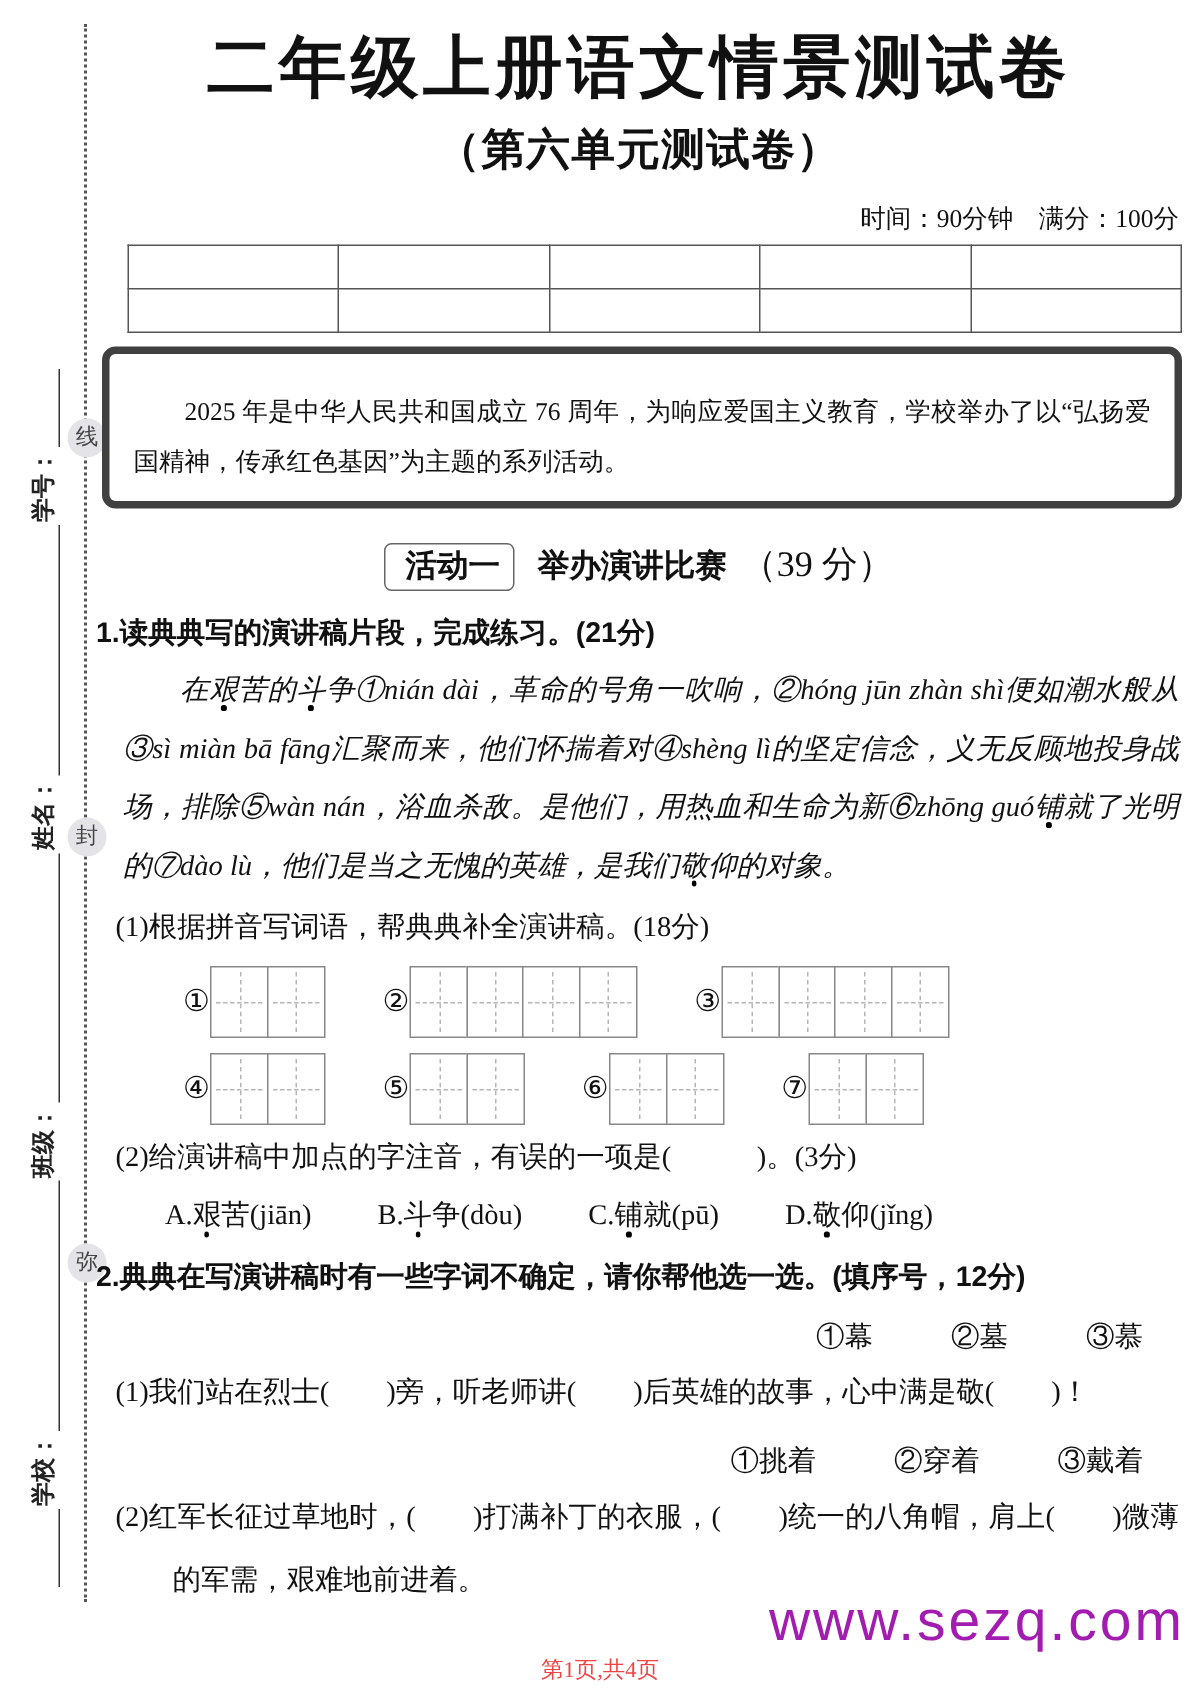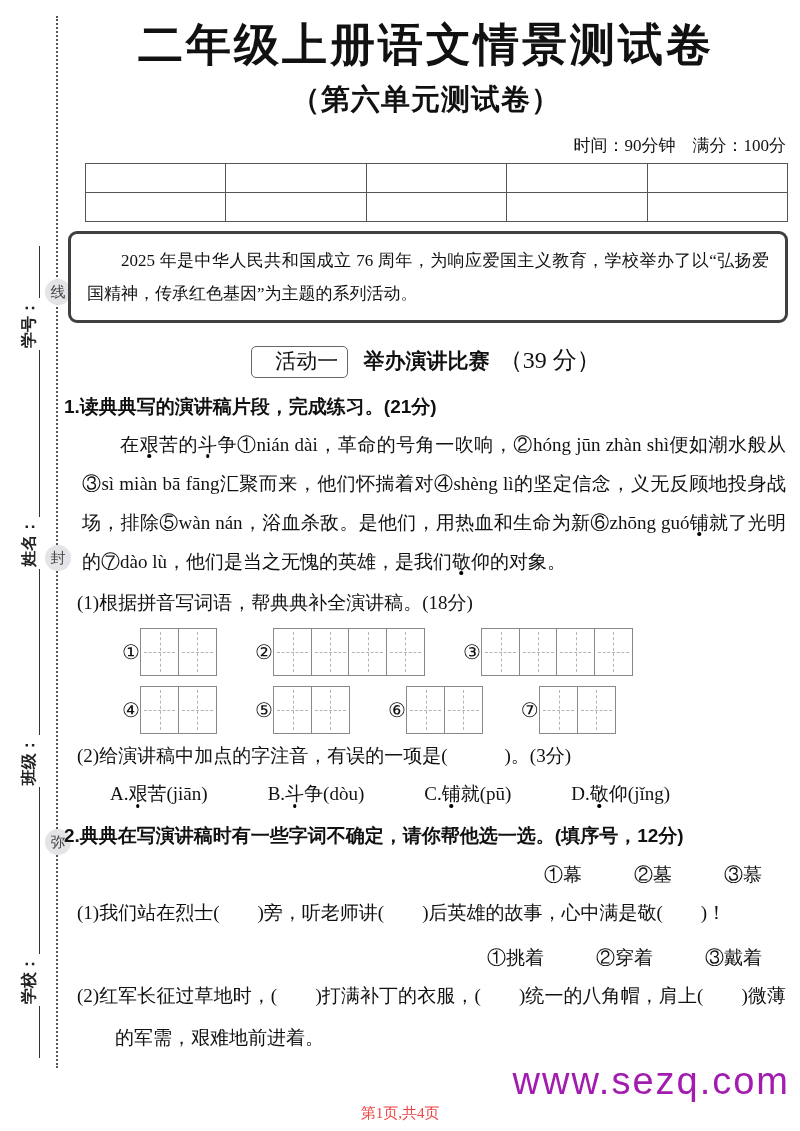--- a/index.html
+++ b/index.html
@@ -26,54 +26,54 @@
   .content{position:absolute;left:64px;top:0;width:724px;}
   .page-title{text-align:center;margin-top:20px;font-size:45px;font-weight:bold;
               letter-spacing:3px;line-height:1.15;}
   .page-subtitle{text-align:center;margin-top:8px;font-size:29px;font-weight:bold;
                  letter-spacing:1px;}
   .exam-meta{text-align:right;margin:14px 2px 6px 0;font-size:17px;font-weight:normal;}
   table.score-table{border-collapse:collapse;margin-left:21px;width:703px;}
   table.score-table td{border:1px solid #555;height:28px;padding:0;}
 
   
-  .intro-box{margin:9px 0 0 4px;border:3px solid #404040;border-radius:9px;
-             padding:10px 16px 10px 16px;font-size:17px;line-height:1.95;
+  .intro-box{margin:9px 0 0 4px;border:5px solid #404040;border-radius:9px;
+             padding:22px 16px 10px 16px;font-size:17px;line-height:1.95;
              text-align:justify;text-indent:2em;}
 
   
   .activity-row{text-align:center;margin-top:21px;font-size:21px;}
   .activity-badge{display:inline-block;border:1.5px solid #666;border-radius:5px;
-                  padding:0 9px 2px 23px;font-weight:normal;
+                  padding:0 9px 2px 13px;font-weight:bold;
                   font-family:"Liberation Sans",sans-serif;}
   .activity-title{font-weight:bold;font-family:"Liberation Sans",sans-serif;margin-left:10px;}
   .activity-score{font-size:24px;margin-left:4px;}
 
   
   .stem-main{font-size:19px;font-weight:bold;font-family:"Liberation Sans",sans-serif;
              margin-top:15px;line-height:1.5;}
   .passage{font-size:19px;line-height:39px;text-align:justify;text-indent:2em;
-           margin:3px 2px 0 18px;}
+           margin:3px 2px 0 18px;font-style:italic;}
   .sub-stem{font-size:19px;margin:7px 0 0 13px;line-height:1.6;}
 
   .dot{position:relative;}
   .dot::after{content:"";position:absolute;left:50%;bottom:-0.18em;width:3.5px;height:3.5px;
               background:#000;border-radius:50%;transform:translateX(-50%);}
 
   
   .grid-row{display:flex;align-items:center;margin:10px 0 0 58px;gap:38px;}
   .grid-group{display:flex;align-items:center;}
   .gnum{font-size:20px;margin-right:2px;}
   .cells{display:flex;}
   .tzg{width:37px;height:46px;border:1.5px solid #888;margin-left:-1.5px;position:relative;
        background:#fff;}
   .tzg::before{content:"";position:absolute;left:50%;top:3px;bottom:3px;border-left:1px dashed #b5b5b5;}
   .tzg::after{content:"";position:absolute;top:50%;left:3px;right:3px;border-top:1px dashed #b5b5b5;}
 
-  .options-row{display:flex;gap:60px;margin:10px 0 0 46px;font-size:19px;}
+  .options-row{display:flex;gap:44px;margin:10px 0 0 46px;font-size:19px;}
 
   .choices-row{text-align:right;margin-top:11px;font-size:19px;}
   .choices-row span{display:inline-block;margin:0 26px;}
   .sentence{font-size:19px;line-height:42px;text-align:justify;
             margin:4px 2px 0 13px;padding-left:2em;text-indent:-2em;}
 
   
   .watermark{position:absolute;right:10px;bottom:28px;font-size:38px;color:#a21caf;
              font-family:"Liberation Sans",sans-serif;letter-spacing:2px;}
   .page-footer{position:absolute;bottom:8px;left:0;width:100%;text-align:center;

